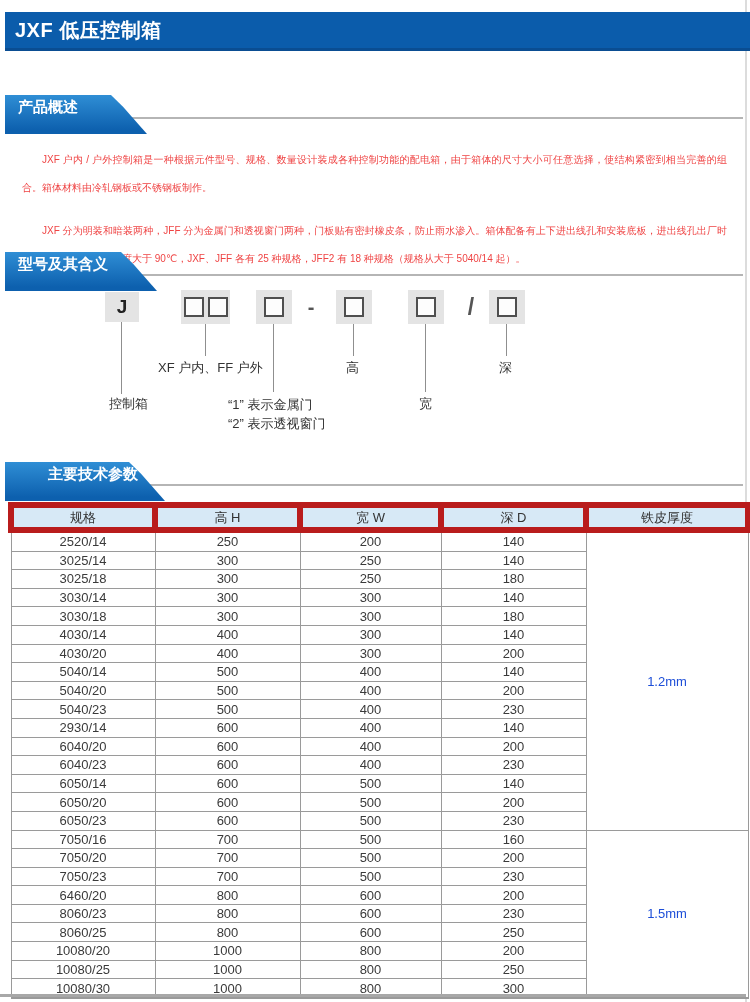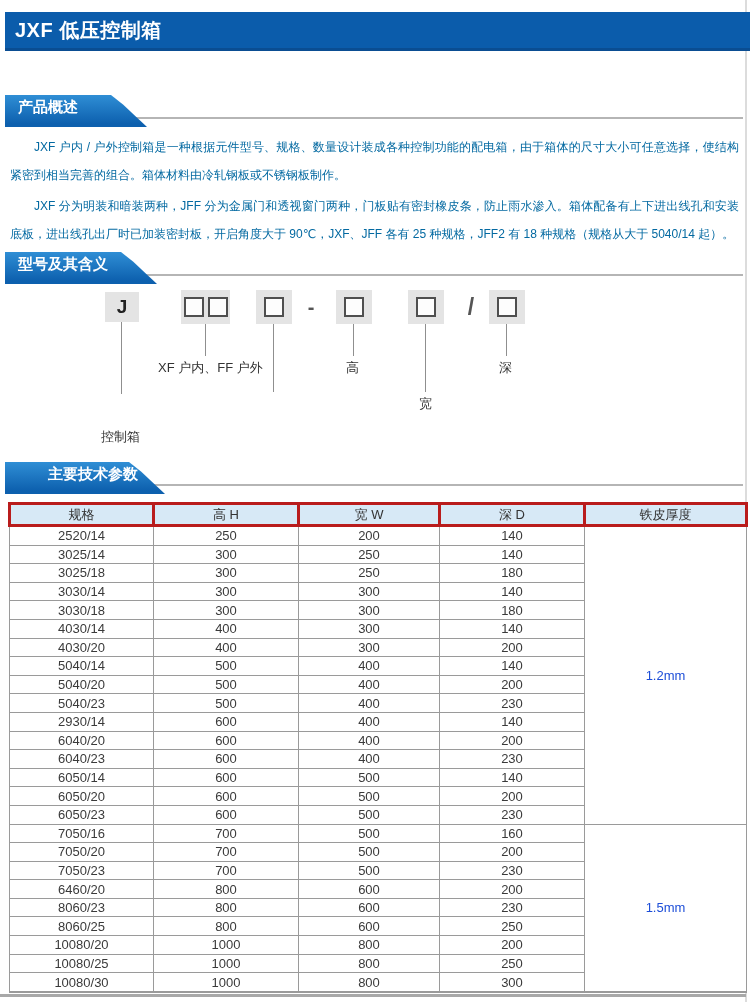--- a/index.html
+++ b/index.html
@@ -9,48 +9,48 @@
     overflow:hidden;color:#333;
   }
   .right-edge{position:absolute;left:745px;top:0;width:2px;height:1002px;background:#dcdcdc;z-index:0;}
   .title-bar{
     position:absolute;left:5px;top:12px;width:737px;height:36px;box-sizing:content-box;
     background:#0b5cab;border-bottom:3px solid #0a4d92;
     color:#fff;font-size:20px;font-weight:bold;line-height:36px;padding-left:10px;
     letter-spacing:0.5px;z-index:1;
   }
   .tab{
-    position:absolute;left:5px;height:32px;z-index:2;
+    position:absolute;left:5px;height:39px;z-index:2;
     background:linear-gradient(180deg,#2f8ed5 0%,#0d60ae 90%);
     clip-path:polygon(0 0, calc(100% - 36px) 0, calc(100% - 24px) 30%, 100% 100%, 0 100%);
     color:#fff;font-size:15px;font-weight:bold;line-height:24px;padding-left:13px;
     box-sizing:border-box;
   }
   .tab-line{position:absolute;left:5px;width:738px;height:2px;background:#b5b5b5;z-index:1;}
   .para-block{position:absolute;left:6px;top:130px;width:737px;z-index:1;}
-  .para{margin:4px;font-size:12px;line-height:27.5px;color:#0369a1;text-align:justify;text-indent:2em;}
+  .para{margin:16px;font-size:10px;line-height:27.5px;color:#ef4444;text-align:justify;text-indent:2em;}
   .diagram{position:absolute;left:0;top:288px;width:750px;height:160px;z-index:1;}
   .gbox{
     position:absolute;background:#e4e4e4;display:flex;align-items:center;justify-content:center;gap:4px;
   }
   .gbox .prefix{font-size:19px;font-weight:bold;color:#222;}
   .sq{width:16px;height:16px;background:#fdfdfd;border:2px solid #4f4f4f;}
   .vline{position:absolute;width:1px;background:#8f8f8f;}
   .dlabel{position:absolute;font-size:13px;color:#333;white-space:nowrap;}
   .dlabel.two-line{line-height:19px;}
   .sep{position:absolute;height:34px;line-height:34px;text-align:center;color:#555;font-weight:bold;}
   .sep.dash{left:300px;top:2px;width:22px;font-size:20px;}
   .sep.slash{left:458px;top:2px;width:26px;font-size:23px;}
   table.spec{
     position:absolute;left:8px;top:502px;width:737px;z-index:1;
     border-collapse:collapse;table-layout:fixed;
     border-top:2px solid #3b3b3b;border-bottom:2px solid #9a9a9a;
   }
   table.spec th{
-    background:#d7e9f6;border:3px solid #b91c1c;height:19px;
+    background:#d7e9f6;border:6px solid #b91c1c;height:19px;
     font-size:13px;font-weight:normal;color:#333;text-align:center;padding:0;
   }
   table.spec td{
     border:1px solid #9a9a9a;height:17.6px;padding:0;
     font-size:13px;color:#3a3a3a;text-align:center;background:#fff;
   }
   table.spec td.thickness-cell{font-size:13px;color:#1d4ed8;}
   .bottom-rule{position:absolute;left:0;top:994px;width:746px;height:3px;background:#a8a8a8;z-index:1;}
 </style>
 </head>
@@ -97,21 +97,25 @@
   <div class="vline" style="left:121px;top:34px;height:72px;"></div>
   <div class="vline" style="left:205px;top:36px;height:32px;"></div>
   <div class="vline" style="left:273px;top:36px;height:68px;"></div>
   <div class="vline" style="left:353px;top:36px;height:32px;"></div>
   <div class="vline" style="left:425px;top:36px;height:68px;"></div>
   <div class="vline" style="left:506px;top:36px;height:32px;"></div>
 
   <div class="dlabel" style="left:158px;top:71px;">XF 户内、FF 户外</div>
   <div class="dlabel" style="left:346px;top:71px;">高</div>
   <div class="dlabel" style="left:499px;top:71px;">深</div>
-  <div class="dlabel" style="left:101px;top:107px;margin-top:33px;">控制箱</div>
+  <div class="dlabel" style="left:109px;top:107px;">控制箱</div>
+  <div class="dlabel two-line" style="left:228px;top:107px;">
+    <div>“1” 表示金属门</div>
+    <div>“2” 表示透视窗门</div>
+  </div>
   <div class="dlabel" style="left:419px;top:107px;">宽</div>
 </div>
 
 <div class="tab-line" style="top:484px;"></div>
 <div class="tab" style="top:462px;width:160px;padding-left:43px;">主要技术参数</div>
 
 <table class="spec">
   <colgroup>
     <col style="width:144px">
       <col style="width:145px">

